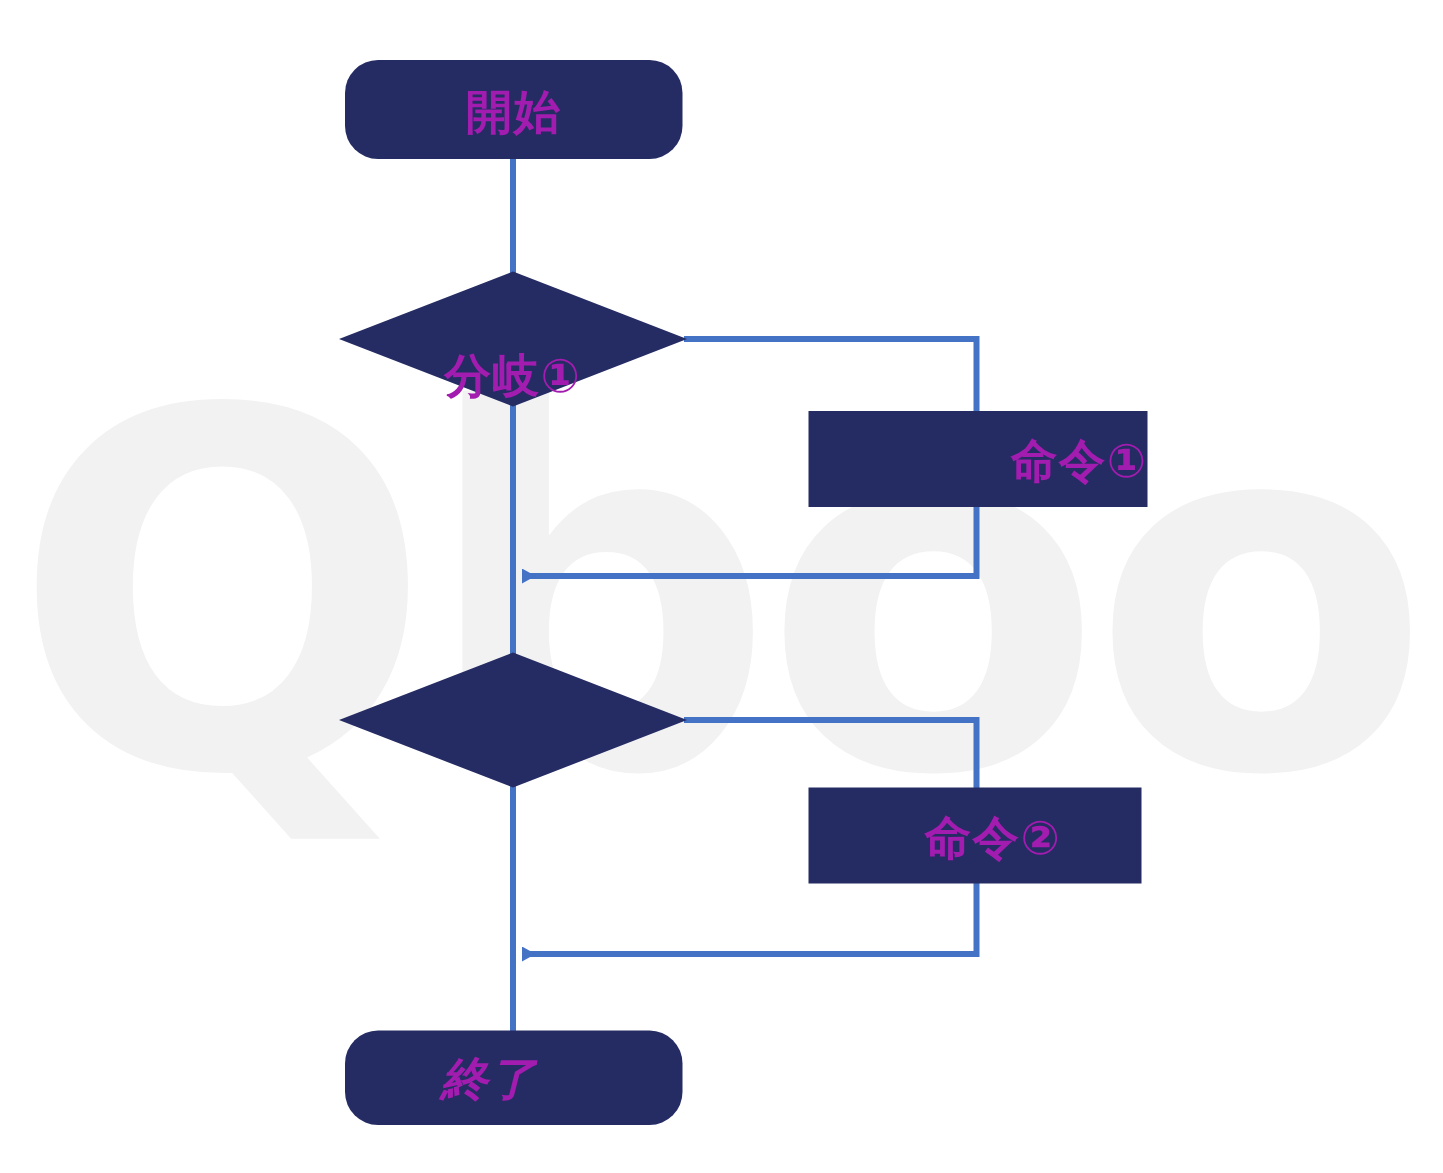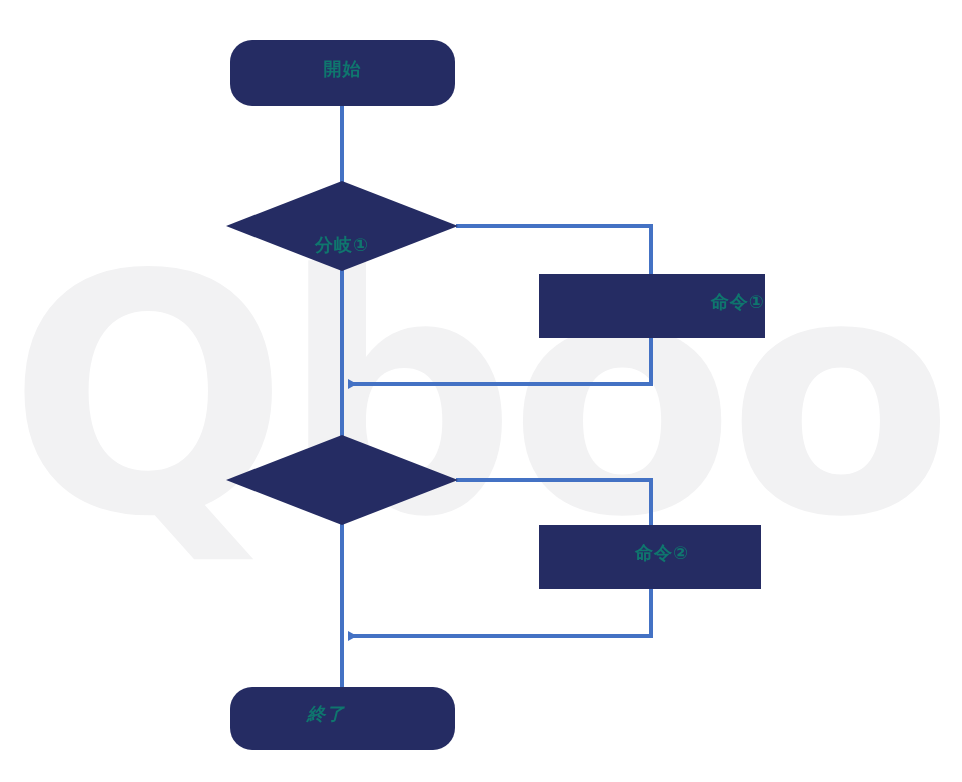--- a/index.html
+++ b/index.html
@@ -43,24 +43,24 @@
   }
   #flow-svg {
     position: absolute;
     left: 0;
     top: 0;
     z-index: 1;
   }
   .node-label {
     position: absolute;
     z-index: 3;
-    color: #0f766e;
+    color: #a21caf;
     font-family: "DejaVu Sans", "Liberation Sans", sans-serif;
     font-weight: 700;
-    font-size: 18px;
+    font-size: 31px;
     line-height: 1;
     letter-spacing: 1px;
     text-align: center;
     white-space: nowrap;
     user-select: none;
     pointer-events: none;
   }
 </style>
 </head>
 <body>

